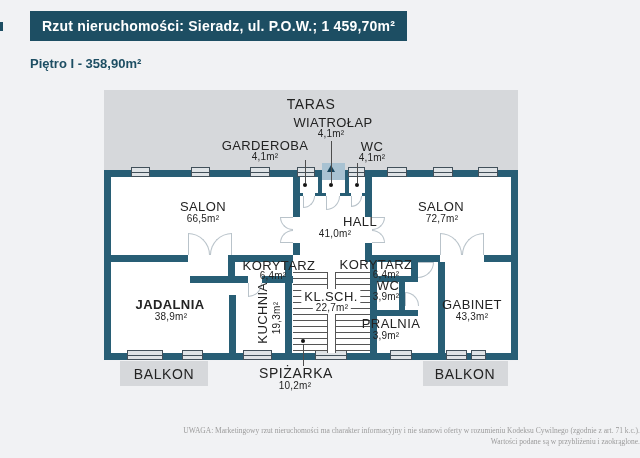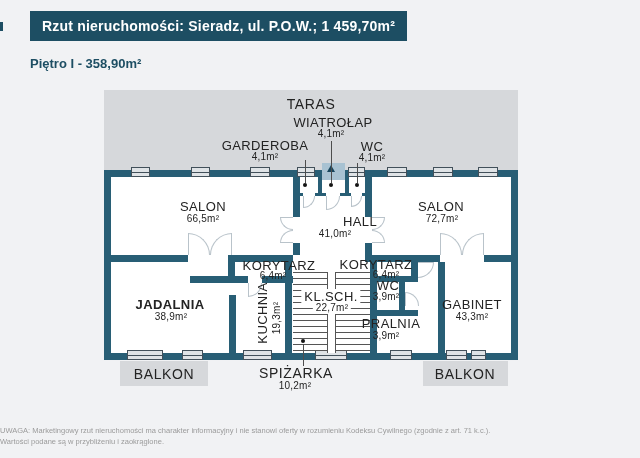--- a/index.html
+++ b/index.html
@@ -40,22 +40,22 @@
   #stairs{position:absolute;left:293px;top:272px;width:77px;height:81px;z-index:2;
           background:repeating-linear-gradient(to bottom,#555 0,#555 1px,transparent 1px,transparent 6px);}
   #stairgap{position:absolute;left:327px;top:272px;width:9px;height:81px;background:#fff;
             border-left:1px solid #555;border-right:1px solid #555;box-sizing:border-box;z-index:3;}
   
   #entrance{position:absolute;left:322px;top:163px;width:23px;height:17px;background:#a8c2d2;z-index:4;}
   #entArrow{position:absolute;left:327px;top:165px;width:0;height:0;z-index:6;
             border-left:4px solid transparent;border-right:4px solid transparent;
             border-bottom:7px solid #17455c;}
   
-  .foot{position:absolute;left:0;width:640px;text-align:left;color:#9b9b9b;font-size:7.5px;
-        line-height:1.1;}
+  .foot{position:absolute;left:0;width:640px;text-align:right;color:#9b9b9b;font-size:7.5px;
+        line-height:1.1;font-family:Liberation Serif, serif;}
 </style>
 </head>
 <body>
 
 <div id="canvas">
 
   <div id="edge"></div>
   <div id="titlebar">
     <span>Rzut nieruchomości: Sieradz, ul. P.O.W.; 1 459,70m²</span>
   </div>

